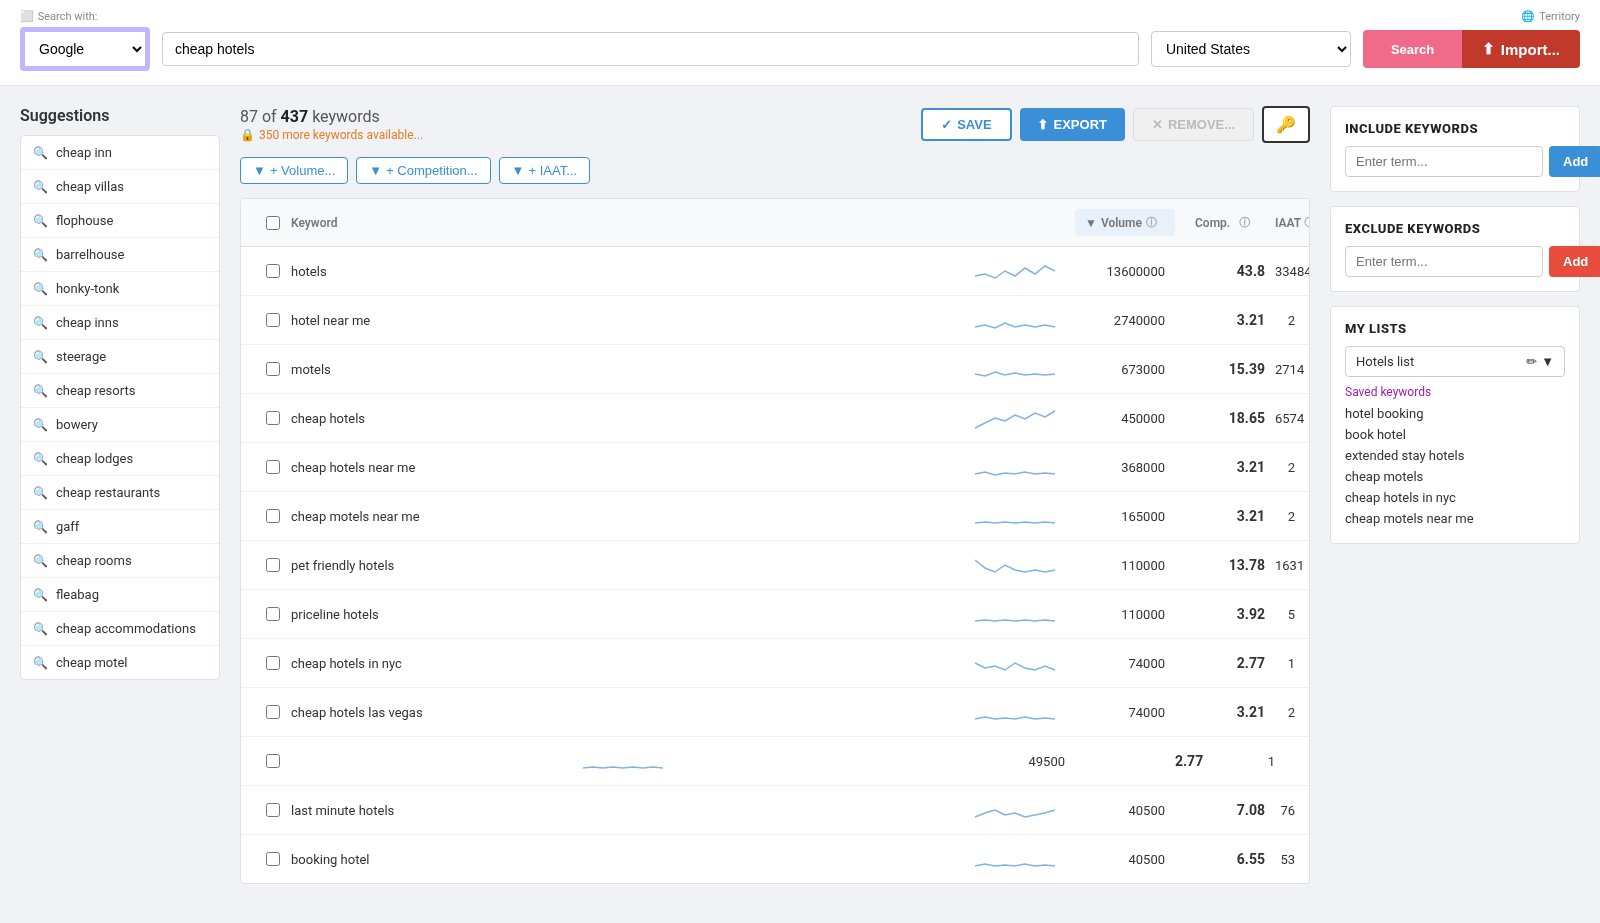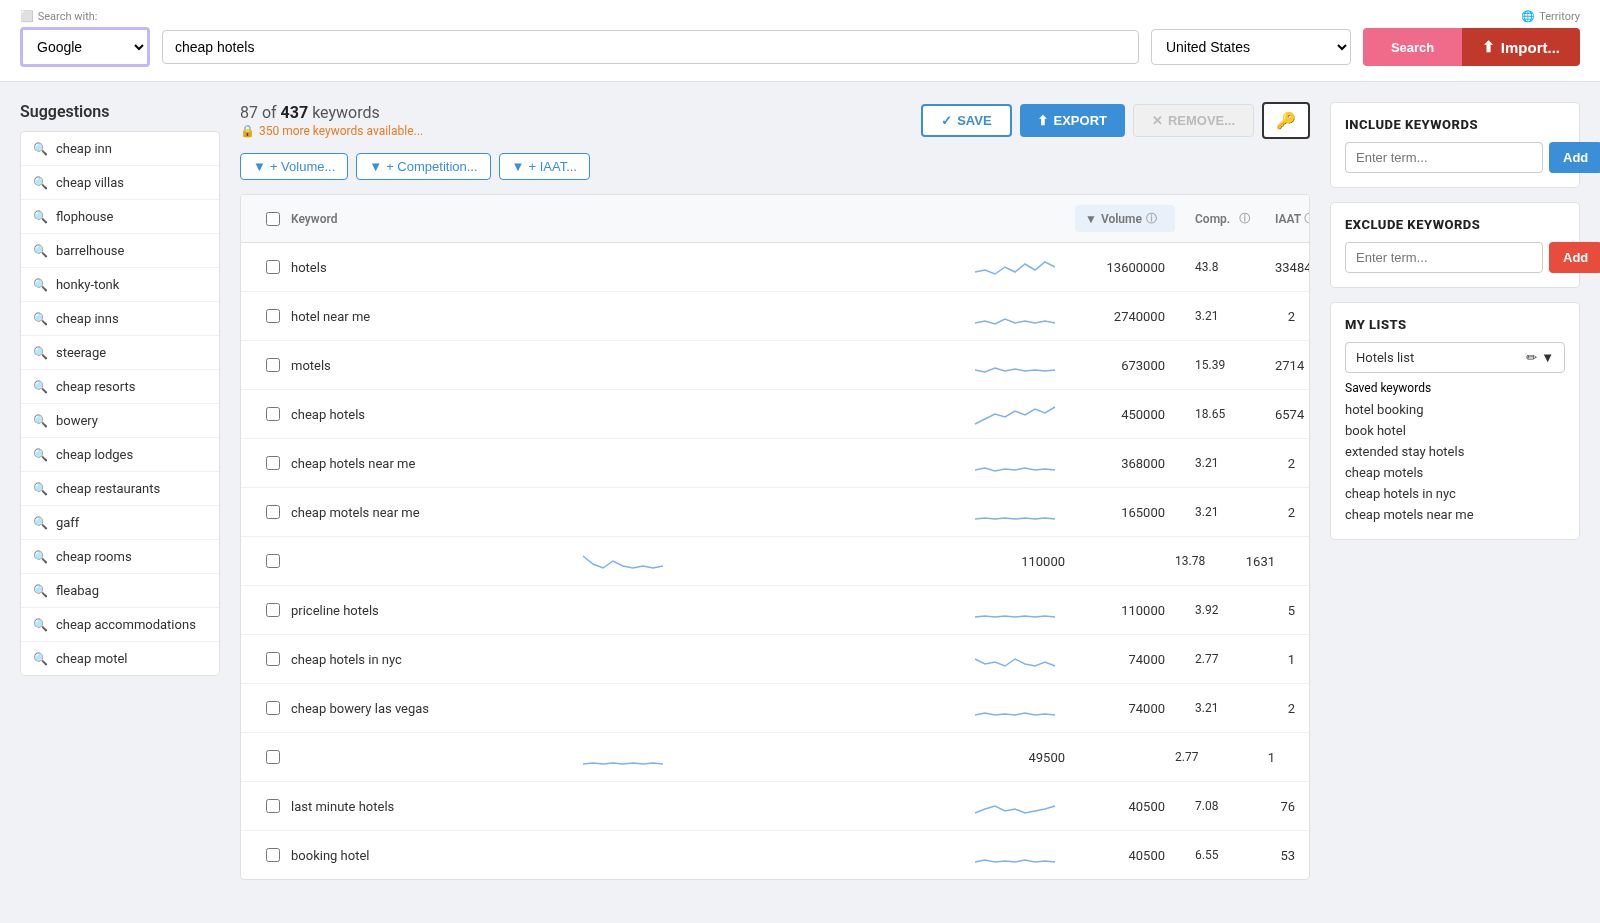--- a/index.html
+++ b/index.html
@@ -2,21 +2,21 @@
 <html><head>
   <meta charset="utf-8">
   <style>
     * { box-sizing: border-box; margin: 0; padding: 0; }
     body { font-family: -apple-system, BlinkMacSystemFont, 'Segoe UI', Roboto, sans-serif; background: #f0f2f5; font-size: 14px; color: #333; }
 
     .top-bar { background: #fff; padding: 10px 20px 14px; border-bottom: 1px solid #e0e0e0; }
     .top-bar-label { font-size: 11px; color: #888; margin-bottom: 4px; display: flex; gap: 60px; }
     .top-bar-label span { display: flex; align-items: center; gap: 4px; }
     .top-bar-inputs { display: flex; align-items: center; gap: 12px; }
-    .search-engine-select { border: 3px solid #c4b5fd; border-radius: 4px; padding: 8px 10px; font-size: 14px; background: #fff; min-width: 130px; cursor: pointer; }
+    .search-engine-select { border: 5px solid #c4b5fd; border-radius: 4px; padding: 8px 10px; font-size: 14px; background: #fff; min-width: 130px; cursor: pointer; }
     .keyword-input { flex: 1; border: 1px solid #ccc; border-radius: 4px; padding: 8px 12px; font-size: 14px; outline: none; }
     .territory-select { border: 1px solid #ccc; border-radius: 4px; padding: 8px 10px; font-size: 14px; background: #fff; min-width: 200px; cursor: pointer; }
     .btn-search { background: #f06b8a; color: #fff; border: none; border-radius: 4px 0 0 4px; padding: 10px 28px; font-size: 13px; font-weight: 600; cursor: pointer; }
     .btn-import { background: #c0392b; color: #fff; border: none; border-radius: 0 4px 4px 0; padding: 10px 20px; font-size: 15px; font-weight: 600; cursor: pointer; display: flex; align-items: center; gap: 6px; }
 
     .main-area { display: flex; padding: 20px; gap: 20px; }
 
     
     .suggestions-panel { width: 200px; flex-shrink: 0; }
     .suggestions-title { font-size: 16px; font-weight: 600; color: #333; margin-bottom: 10px; }
@@ -41,36 +41,36 @@
     .filter-btn { border: 1px solid #3a8fd6; color: #3a8fd6; background: #fff; border-radius: 4px; padding: 5px 12px; font-size: 13px; cursor: pointer; display: flex; align-items: center; gap: 4px; }
 
     
     .keywords-table { background: #fff; border: 1px solid #e0e0e0; border-radius: 4px; overflow: hidden; }
     .table-header { display: grid; grid-template-columns: 36px 1fr 120px 100px 20px 80px 20px; align-items: center; padding: 10px 14px; background: #f8f9fa; border-bottom: 1px solid #e0e0e0; font-size: 12px; color: #777; font-weight: 600; }
     .table-header .vol-col { background: #e8f0fa; padding: 6px 10px; border-radius: 4px; display: flex; align-items: center; gap: 4px; }
     .table-row-data { display: grid; grid-template-columns: 36px 1fr 120px 100px 20px 80px 20px; align-items: center; padding: 9px 14px; border-bottom: 1px solid #f0f0f0; font-size: 13px; }
     .table-row-data:last-child { border-bottom: none; }
     .keyword-name { color: #333; }
     .volume-val { text-align: right; padding-right: 10px; font-size: 13px; }
-    .comp-val { text-align: left; padding-right: 10px; font-size: 12px; }
+    .comp-val { text-align: right; padding-right: 10px; font-size: 14px; font-weight: bold; }
     .iaat-val { text-align: right; font-size: 13px; }
     .sparkline { display: flex; align-items: center; justify-content: center; }
     .sparkline svg { width: 80px; height: 30px; }
 
     
     .right-panel { width: 250px; flex-shrink: 0; }
     .include-section, .exclude-section, .mylist-section { background: #fff; border: 1px solid #e0e0e0; border-radius: 4px; padding: 14px; margin-bottom: 14px; }
     .section-title { font-size: 13px; font-weight: 800; color: #222; letter-spacing: 0.5px; margin-bottom: 10px; text-transform: uppercase; }
     .term-input-row { display: flex; gap: 6px; }
     .term-input { flex: 1; border: 1px solid #ccc; border-radius: 4px; padding: 7px 10px; font-size: 13px; outline: none; }
     .btn-add-blue { background: #3a8fd6; color: #fff; border: none; border-radius: 4px; padding: 7px 14px; font-size: 13px; font-weight: 600; cursor: pointer; }
     .btn-add-red { background: #e74c3c; color: #fff; border: none; border-radius: 4px; padding: 7px 14px; font-size: 13px; font-weight: 600; cursor: pointer; }
     .mylist-dropdown { border: 1px solid #ccc; border-radius: 4px; padding: 7px 10px; font-size: 13px; background: #fff; flex: 1; cursor: pointer; display: flex; align-items: center; justify-content: space-between; gap: 6px; }
     .mylist-dropdown-row { display: flex; gap: 6px; align-items: center; margin-top: 8px; }
-    .saved-keywords-label { font-size: 12px; color: #000000; margin: 8px 0 4px; }
+    .saved-keywords-label { font-size: 12px; color: #a21caf; margin: 8px 0 4px; }
     .saved-keyword-item { font-size: 13px; color: #333; padding: 3px 0; }
 
     .checkbox-cell { display: flex; align-items: center; justify-content: center; }
     input[type="checkbox"] { width: 14px; height: 14px; cursor: pointer; }
 
     .info-icon { color: #aaa; font-size: 11px; cursor: help; }
   </style>
 </head>
 <body>
 
@@ -320,20 +320,21 @@
       </div>
       <div class="volume-val">165000</div>
       <div></div>
       <div class="comp-val">3.21</div>
       <div class="iaat-val">2</div>
     </div>
           <div class="table-row-data">
       <div class="checkbox-cell">
               <input type="checkbox" style="">
             </div>
+      <div class="keyword-name">pet friendly hotels</div>
       <div class="sparkline">
         <svg viewBox="0 0 80 30" style="overflow:visible;">
           <path d="M0,10 L10,18 L20,22 L30,15 L40,20 L50,22 L60,20 L70,22 L80,20" fill="none" stroke="#7fb3e8" stroke-width="1.5"></path>
         </svg>
       </div>
       <div class="volume-val">110000</div>
       <div></div>
       <div class="comp-val">13.78</div>
       <div class="iaat-val">1631</div>
     </div>
@@ -364,21 +365,21 @@
       </div>
       <div class="volume-val">74000</div>
       <div></div>
       <div class="comp-val">2.77</div>
       <div class="iaat-val">1</div>
     </div>
           <div class="table-row-data">
       <div class="checkbox-cell">
               <input type="checkbox" style="">
             </div>
-      <div class="keyword-name">cheap bowery las vegas</div>
+      <div class="keyword-name">cheap hotels las vegas</div>
       <div class="sparkline">
         <svg viewBox="0 0 80 30" style="overflow:visible;">
           <path d="M0,22 L10,20 L20,22 L30,21 L40,22 L50,20 L60,22 L70,21 L80,22" fill="none" stroke="#7fb3e8" stroke-width="1.5"></path>
         </svg>
       </div>
       <div class="volume-val">74000</div>
       <div></div>
       <div class="comp-val">3.21</div>
       <div class="iaat-val">2</div>
     </div>

